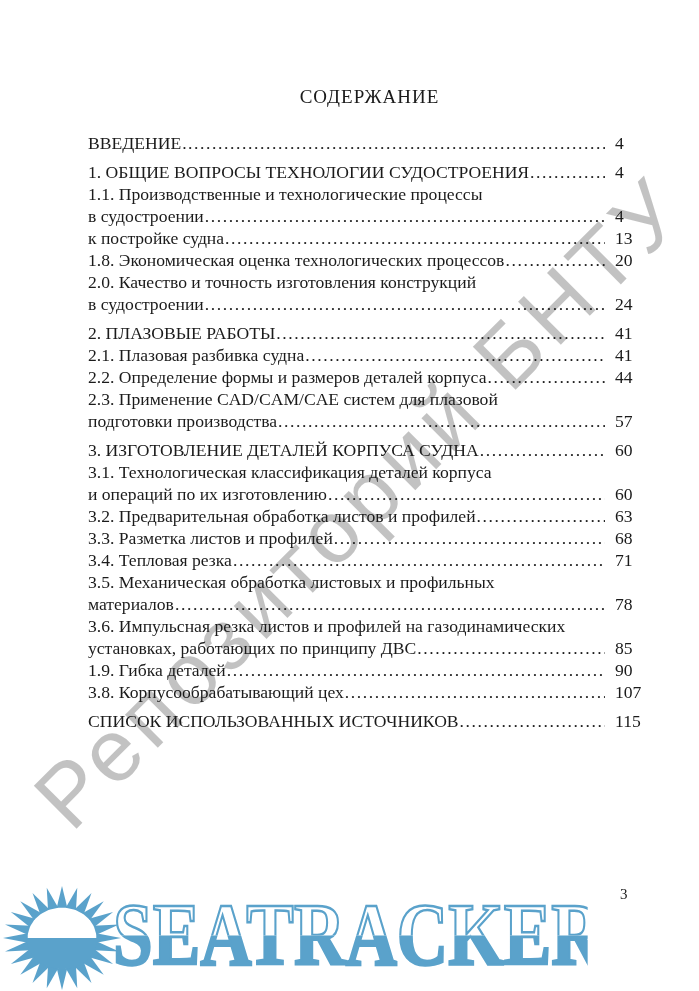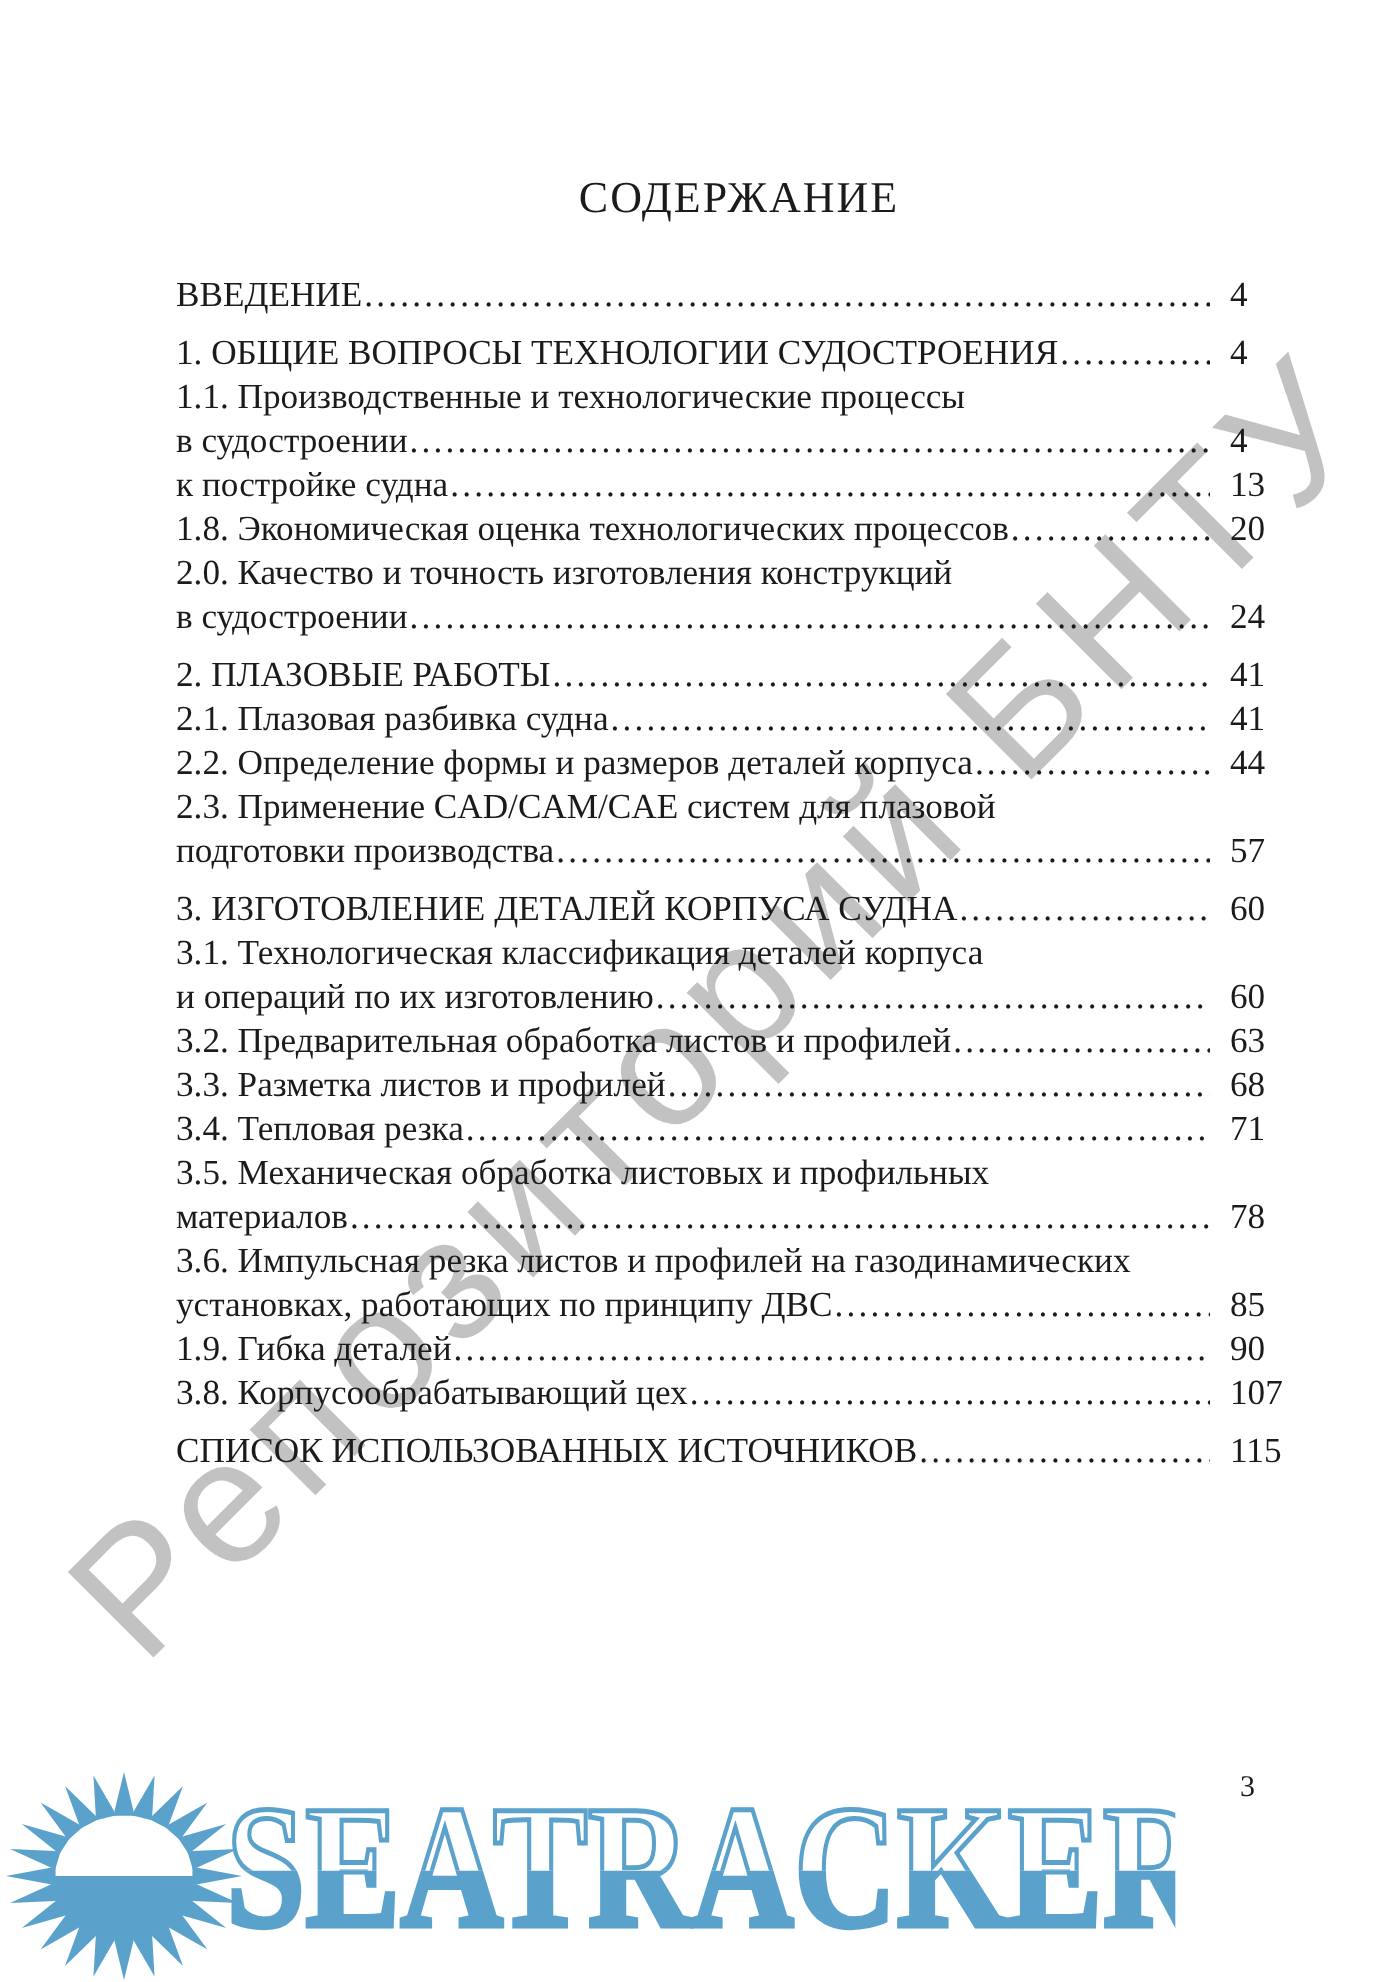--- a/index.html
+++ b/index.html
@@ -25,21 +25,21 @@
     white-space:nowrap;
     z-index:1;
     pointer-events:none;
   }
   .content {
     position:absolute;
     left:88px; right:48px; top:86px;
     z-index:2;
   }
   .title {
-    font-size:22px;
+    font-size:19px;
     font-weight:normal;
     text-align:center;
     margin:0 0 24px 0;
     letter-spacing:1px;
   }
   .toc-line {
     display:flex;
     align-items:baseline;
     font-size:17.6px;
     line-height:22px;

